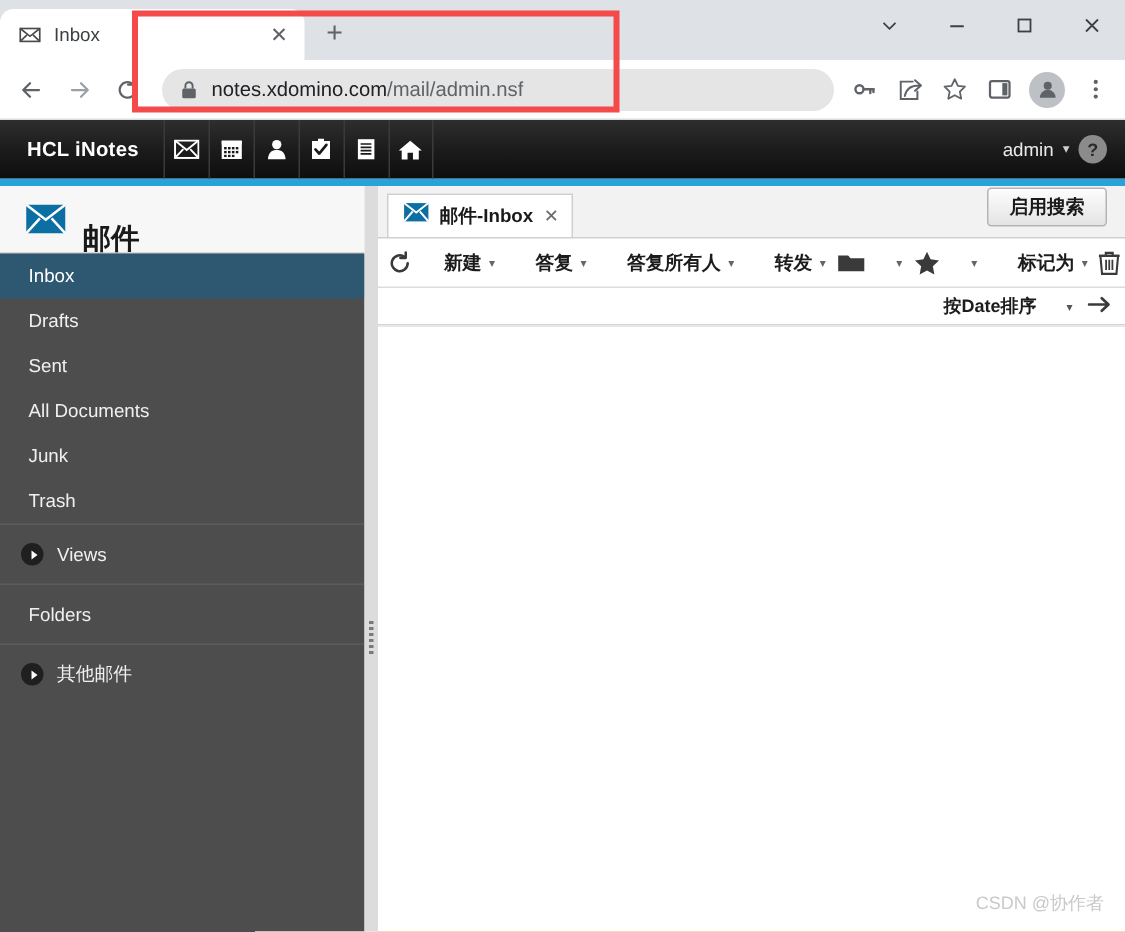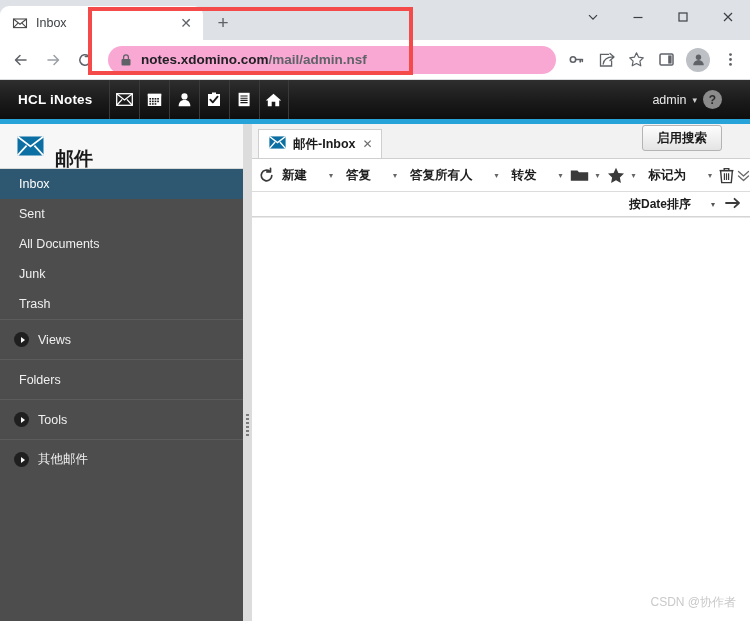--- a/index.html
+++ b/index.html
@@ -86,30 +86,29 @@
     width: 30px; height: 30px;
     display: flex; align-items: center; justify-content: center;
     color: #5f6368;
     border-radius: 50%;
     cursor: pointer;
     flex: 0 0 30px;
   }
   .omnibox {
     flex: 1;
     height: 28px;
-    background: #f9a8d4;
+    background: #e5e5e5;
     border-radius: 14px;
     display: flex;
     align-items: center;
     padding: 0 12px;
     gap: 9px;
     margin: 0 4px 0 6px;
     cursor: text;
     min-width: 0;
-    font-weight: bold;
   }
   .omnibox .lock { color: #5f6368; display: flex; align-items:center; flex:0 0 auto; }
   .url {
     font-size: 13.5px;
     color: #202124;
     white-space: nowrap;
     overflow: hidden;
   }
   .url .path { color: #5f6368; }
   .tb-icon {
@@ -165,21 +164,21 @@
     color: #ffffff;
     cursor: pointer;
     border-left: 1px solid #3a3a3a;
   }
   .appicon:last-child { border-right: 1px solid #3a3a3a; }
   .hdr-right {
     margin-left: auto;
     display: flex;
     align-items: center;
     gap: 6px;
-    padding-right: 28px;
+    padding-right: 12px;
   }
   .user-menu {
     color: #eaeaea;
     font-size: 12.5px;
     display: flex;
     align-items: center;
     gap: 6px;
     cursor: pointer;
   }
   .caret-d { font-size: 9px; color: #cfcfcf; }
@@ -288,21 +287,21 @@
     display: flex;
     align-items: center;
     gap: 7px;
     padding: 0 8px 0 10px;
     cursor: pointer;
   }
   .ntab-label { font-size: 12.5px; color: #1a1a1a; font-weight: bold; white-space: nowrap; }
   .ntab-close { color: #6b6b6b; font-size: 12px; cursor: pointer; }
   .search-btn {
     position: absolute;
-    right: 28px; top: 1px;
+    right: 12px; top: 1px;
     height: 26px;
     padding: 0 14px;
     background: linear-gradient(180deg,#fdfdfd,#e4e4e4);
     border: 1px solid #b4b4b4;
     border-radius: 3px;
     font-size: 12.5px;
     color: #1a1a1a;
     font-weight: bold;
     display: flex; align-items: center;
     cursor: pointer;
@@ -314,28 +313,29 @@
     border-bottom: 1px solid #dcdcdc;
     display: flex;
     align-items: center;
     padding: 0 6px;
     gap: 1px;
     overflow: hidden;
   }
   .act {
     display: flex;
     align-items: center;
-    gap: 22px;
+    gap: 5px;
     height: 26px;
     padding: 0 6px;
     font-size: 12.5px;
     color: #1c1c1c;
     font-weight: bold;
     cursor: pointer;
     white-space: nowrap;
+    margin-left: 14px;
   }
   .act .tri { font-size: 8px; color: #666; font-weight: normal; }
   .act-ico {
     width: 28px; height: 26px;
     display: flex; align-items: center; justify-content: center;
     color: #3a3a3a;
     cursor: pointer;
   }
   .act-sep { flex: 1; }
   .sortrow {
@@ -563,20 +563,23 @@
             </svg>
           </span>
           <span class="mail-title-text">邮件</span>
         </div>
 
         <div class="navlist">
           <div class="navitem active">
               <span>Inbox</span>
             </div>
           <div class="navitem">
+              <span>Drafts</span>
+            </div>
+          <div class="navitem">
               <span>Sent</span>
             </div>
           <div class="navitem">
               <span>All Documents</span>
             </div>
           <div class="navitem">
               <span>Junk</span>
             </div>
           <div class="navitem">
               <span>Trash</span>
@@ -584,24 +587,20 @@
 
           <div class="navsec">
             <span class="twisty"></span>
             <span>Views</span>
           </div>
           <div class="navsec plain">
             <span>Folders</span>
           </div>
           <div class="navsec">
             <span class="twisty"></span>
-            <span>Tools</span>
-          </div>
-          <div class="navsec">
-            <span class="twisty"></span>
             <span>其他邮件</span>
           </div>
         </div>
       </div>
 
       <div class="splitter">
         <span class="grip"></span>
       </div>
 
       <div class="rightcol">

